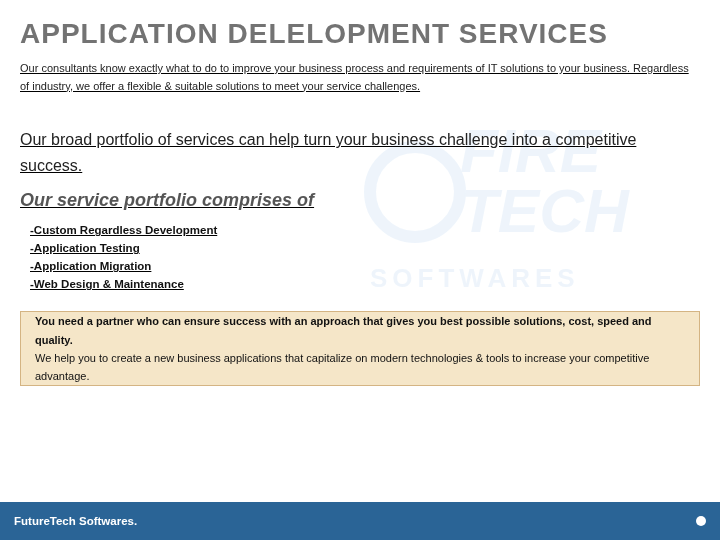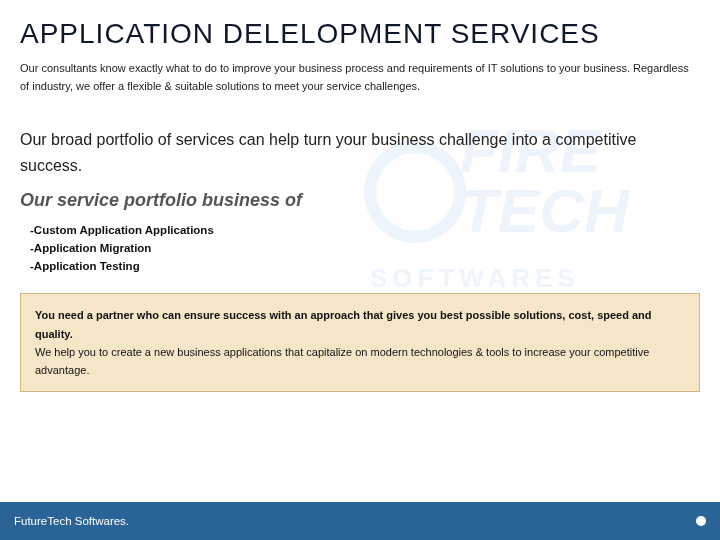--- a/index.html
+++ b/index.html
@@ -22,29 +22,30 @@
     }
 
     
     .page-header {
       background: #ffffff;
       padding: 18px 20px 10px 20px;
     }
 
     .page-title {
       font-size: 28px;
-      font-weight: 400;
-      color: #0f172a;
+      font-weight: 700;
+      color: #737373;
       letter-spacing: 1px;
       text-transform: uppercase;
     }
 
     
     .content-area {
       padding: 0 20px;
+      text-decoration: underline;
     }
 
     .intro-paragraph {
       font-size: 11px;
       color: #222;
       line-height: 1.6;
       margin-bottom: 8px;
     }
 
     .broad-paragraph {
@@ -76,21 +77,21 @@
       font-size: 11.5px;
       font-weight: 700;
       color: #111;
       padding: 3px 0;
     }
 
     
     .highlight-box {
       background: #f5e6c8;
       border: 1px solid #d4b483;
-      padding: 12px 14px;
+      padding: 0 14px;
       margin: 0 20px;
       font-size: 11px;
       line-height: 1.65;
       color: #111;
     }
 
     .highlight-box .bold-text {
       font-weight: 700;
     }
 
@@ -104,21 +105,21 @@
       background: #2a6496;
       display: flex;
       align-items: center;
       justify-content: space-between;
       padding: 0 14px;
     }
 
     .footer-label {
       color: #ffffff;
       font-size: 11.5px;
-      font-weight: 400;
+      font-weight: 700;
     }
 
     .footer-dot {
       width: 10px;
       height: 10px;
       background: #ffffff;
       border-radius: 50%;
     }
 
     
@@ -153,26 +154,27 @@
   <div class="page-header">
     <h1 class="page-title">APPLICATION DELELOPMENT SERVICES</h1>
   </div>
 
   <div class="content-area" style="position:relative; z-index:1;">
 
     <p class="intro-paragraph">Our consultants know exactly what to do to improve your business process and requirements of IT solutions to your business. Regardless of industry, we offer a flexible &amp; suitable solutions to meet your service challenges.</p>
 
     <p class="broad-paragraph">Our broad portfolio of services can help turn your business challenge into a competitive success.</p>
 
-    <p class="portfolio-header">Our service portfolio business of</p>
+    <p class="portfolio-header">Our service portfolio comprises of</p>
 
     <ul class="service-list">
-    <li>-Custom Application Applications</li>
+    <li>-Custom Regardless Development</li>
+        <li>-Application Testing</li>
         <li>-Application Migration</li>
-        <li>-Application Testing</li>
+        <li>-Web Design &amp; Maintenance</li>
       </ul>
 
   </div>
 
   <div class="highlight-box">
     <span class="bold-text">You need a partner who can ensure success  with an approach that  gives you best  possible solutions, cost,  speed and quality.</span><br>
     <span>We help you to create a new business applications that capitalize on modern technologies &amp; tools to increase your competitive advantage.</span><br>
   </div>
 
   <div class="page-footer">

